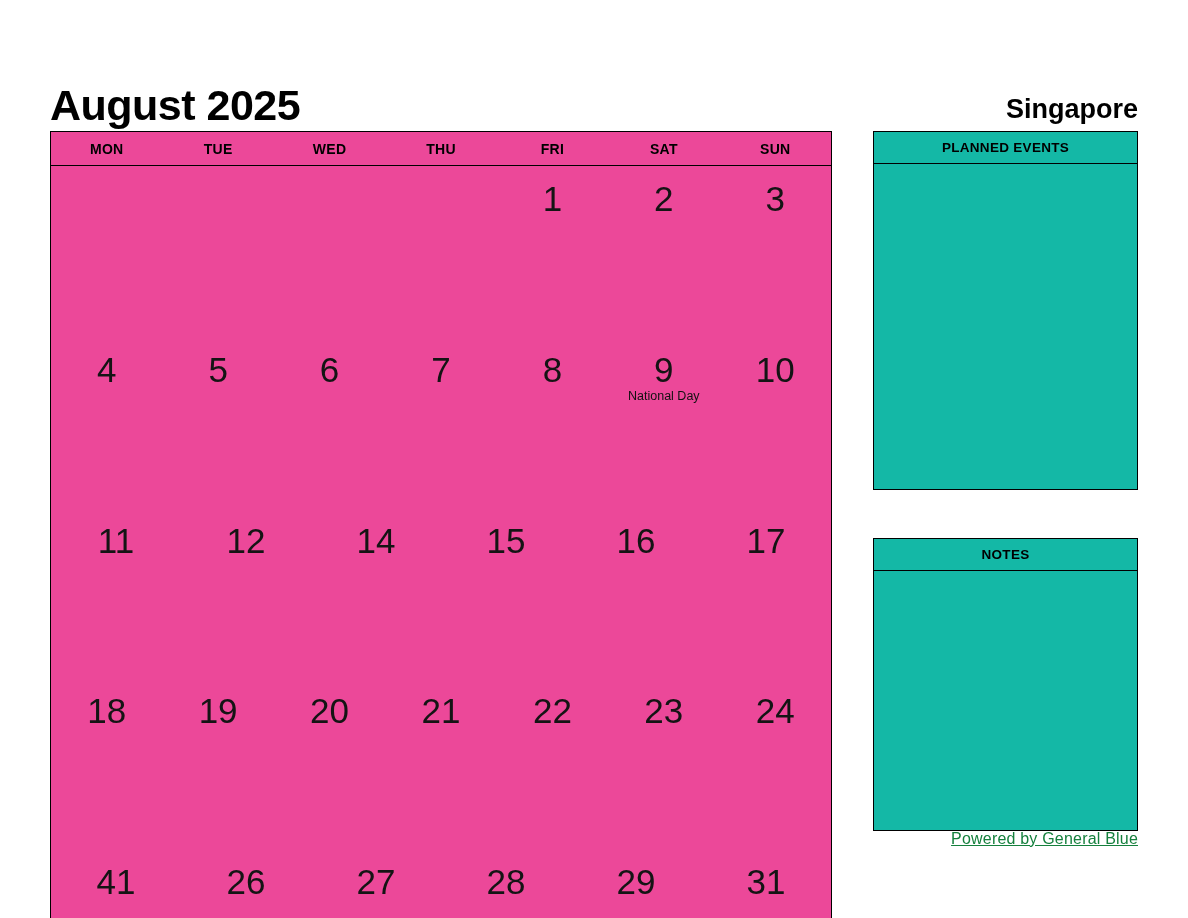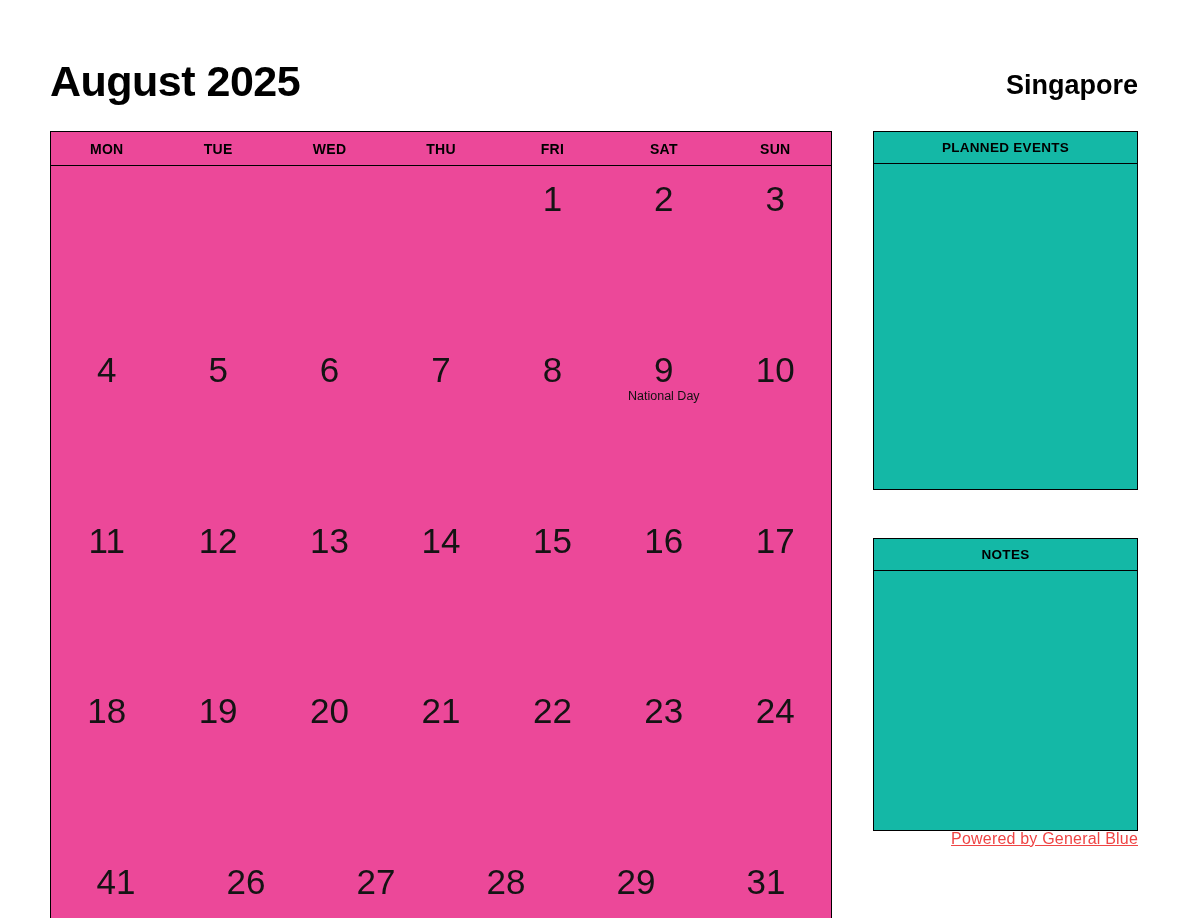--- a/index.html
+++ b/index.html
@@ -21,21 +21,21 @@
   
   .page {
     position: absolute;
     left: 0; top: 0;
     width: 1188px;
     height: 918px;
   }
   .header {
     position: absolute;
     left: 50px;
-    top: 44px;
+    top: 68px;
     width: 1088px;
     height: 60px;
     display: flex;
     align-items: flex-end;
     justify-content: space-between;
   }
   .month-title {
     font-size: 43px;
     font-weight: bold;
     letter-spacing: -0.5px;
@@ -216,23 +216,20 @@
           </div>
         </div>
         <div class="week-row">
           <div class="day-cell">
             <div class="day-number">11</div>
           </div>
           <div class="day-cell">
             <div class="day-number">12</div>
           </div>
           <div class="day-cell">
-            <div class="day-number">13</div>
-          </div>
-          <div class="day-cell">
             <div class="day-number">14</div>
           </div>
           <div class="day-cell">
             <div class="day-number">15</div>
           </div>
           <div class="day-cell">
             <div class="day-number">16</div>
           </div>
           <div class="day-cell">
             <div class="day-number">17</div>
@@ -288,16 +285,16 @@
     <div class="panel-title">PLANNED EVENTS</div>
     <div class="panel-body"></div>
   </div>
 
   <div class="panel" id="notes-panel">
     <div class="panel-title">NOTES</div>
     <div class="panel-body"></div>
   </div>
 
   <div class="footer">
-    <a class="footer-link" href="#" style="color: #ef4444;">Powered by General Blue</a>
+    <a class="footer-link" href="#" style="color: #15803d;">Powered by General Blue</a>
   </div>
 
 </div>
 
 </body></html>

